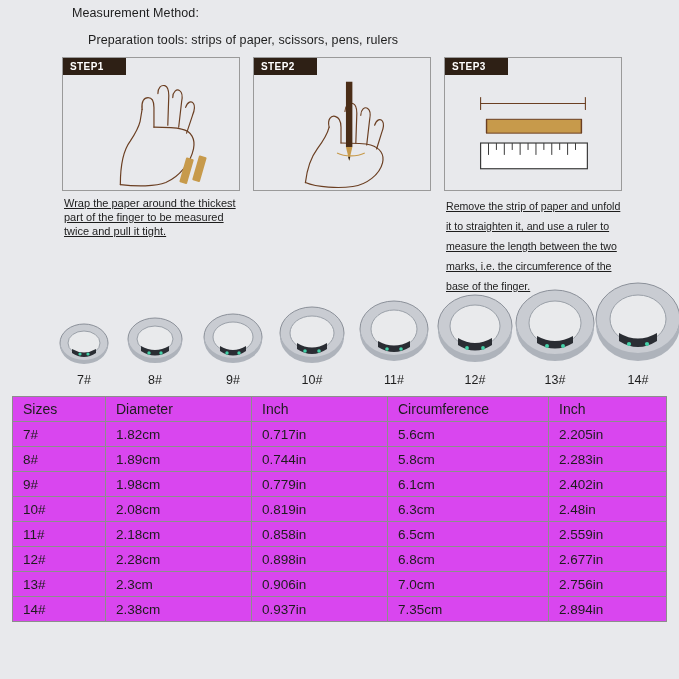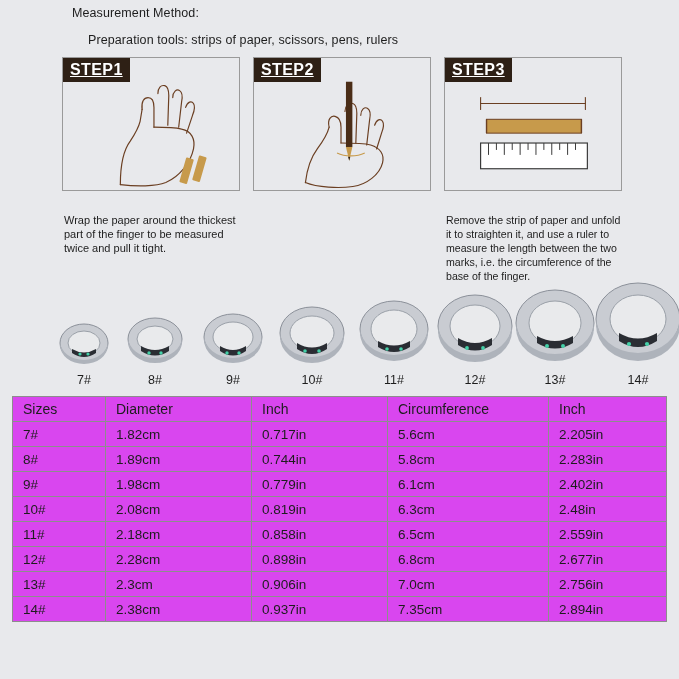--- a/index.html
+++ b/index.html
@@ -55,37 +55,37 @@
     background: #e8e9ec;
     height: 134px;
     box-sizing: border-box;
   }
   .step-tag {
     position: absolute;
     left: 0;
     top: 0;
     background: #2e2015;
     color: #ffffff;
-    font-size: 16px;
+    font-size: 10px;
     letter-spacing: .4px;
-    padding: 3px 7px 3px 7px;
+    padding: 3px 22px 3px 7px;
     font-weight: bold;
-    text-decoration: underline;
   }
   .step-art {
     position: absolute;
     inset: 0;
   }
   .step-caption {
-    margin-top: 22px;
+    margin-top: 5px;
     font-size: 11px;
     line-height: 14px;
     padding-left: 2px;
-  }
-  .step3 .step-caption { font-size: 10.6px; line-height: 14px; }
+    text-decoration: underline;
+  }
+  .step3 .step-caption { font-size: 10.6px; line-height: 20px; }
 
   
   .rings {
     position: absolute;
     left: 14px;
     top: 275px;
     width: 650px;
     height: 112px;
   }
   .ring-item {

